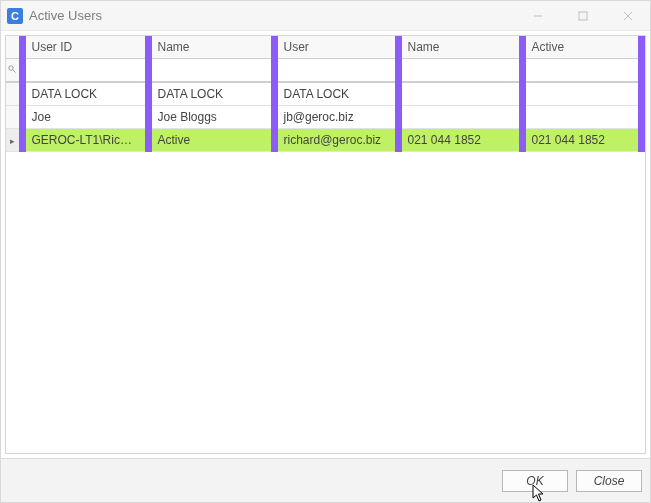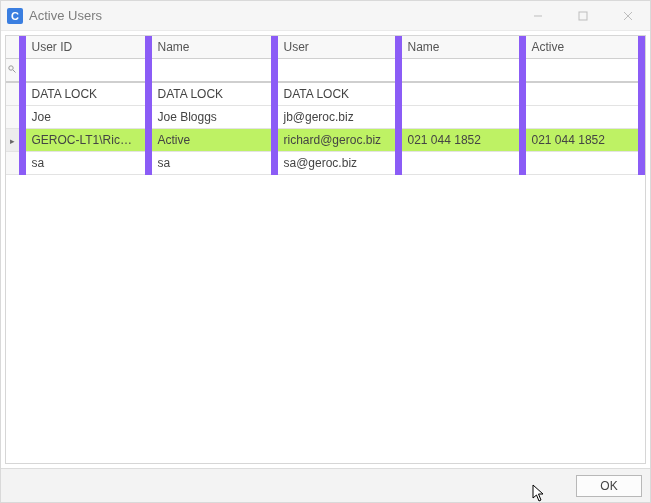--- a/index.html
+++ b/index.html
@@ -107,25 +107,25 @@
     width: 100%; border: none; outline: none;
     font: inherit; padding: 0;
     background: transparent;
   }
   tr.selected td { background: #bef264; }
   tr.selected td.indicator { background: #ededed; }
   .row-arrow {
     font-size: 9px; color: #666;
   }
   .footer {
-    height: 34px;
+    height: 44px;
     background: #f3f3f3;
     border-top: 1px solid #dcdcdc;
     display: flex; align-items: center; justify-content: flex-end;
-    padding: 0 8px; gap: 8px;
+    padding: 0 8px; gap: 8px; font-style: italic;
   }
   .btn {
     min-width: 66px;
     height: 22px;
     background: #fcfcfc;
     border: 1px solid #b8b8b8;
     color: #444;
     font: inherit;
     cursor: pointer;
   }
@@ -215,33 +215,26 @@
               <td></td>
             </tr>
             <tr class="selected">
               <td class="indicator"><span class="row-arrow">▸</span></td>
               <td>GEROC-LT1\Richard</td>
               <td>Active</td>
               <td>richard@geroc.biz</td>
               <td>021 044 1852</td>
               <td>021 044 1852</td>
             </tr>
-            <tr>
-              <td class="indicator"></td>
-              <td>sa</td>
-              <td>sa</td>
-              <td>sa@geroc.biz</td>
-              <td></td>
-              <td></td>
-            </tr>
           </tbody>
       </table>
     </div>
   </div>
 
   <div class="footer">
     <button class="btn">OK</button>
+    <button class="btn">Close</button>
   </div>
 </div>
 
 <svg class="cursor" width="16" height="20" viewBox="0 0 16 20">
   <path d="M1 1 L1 14 L4.5 11 L7 17 L9 16 L6.5 10 L11 10 Z" fill="#fff" stroke="#000" stroke-width="1"></path>
 </svg>
 
 </body></html>

